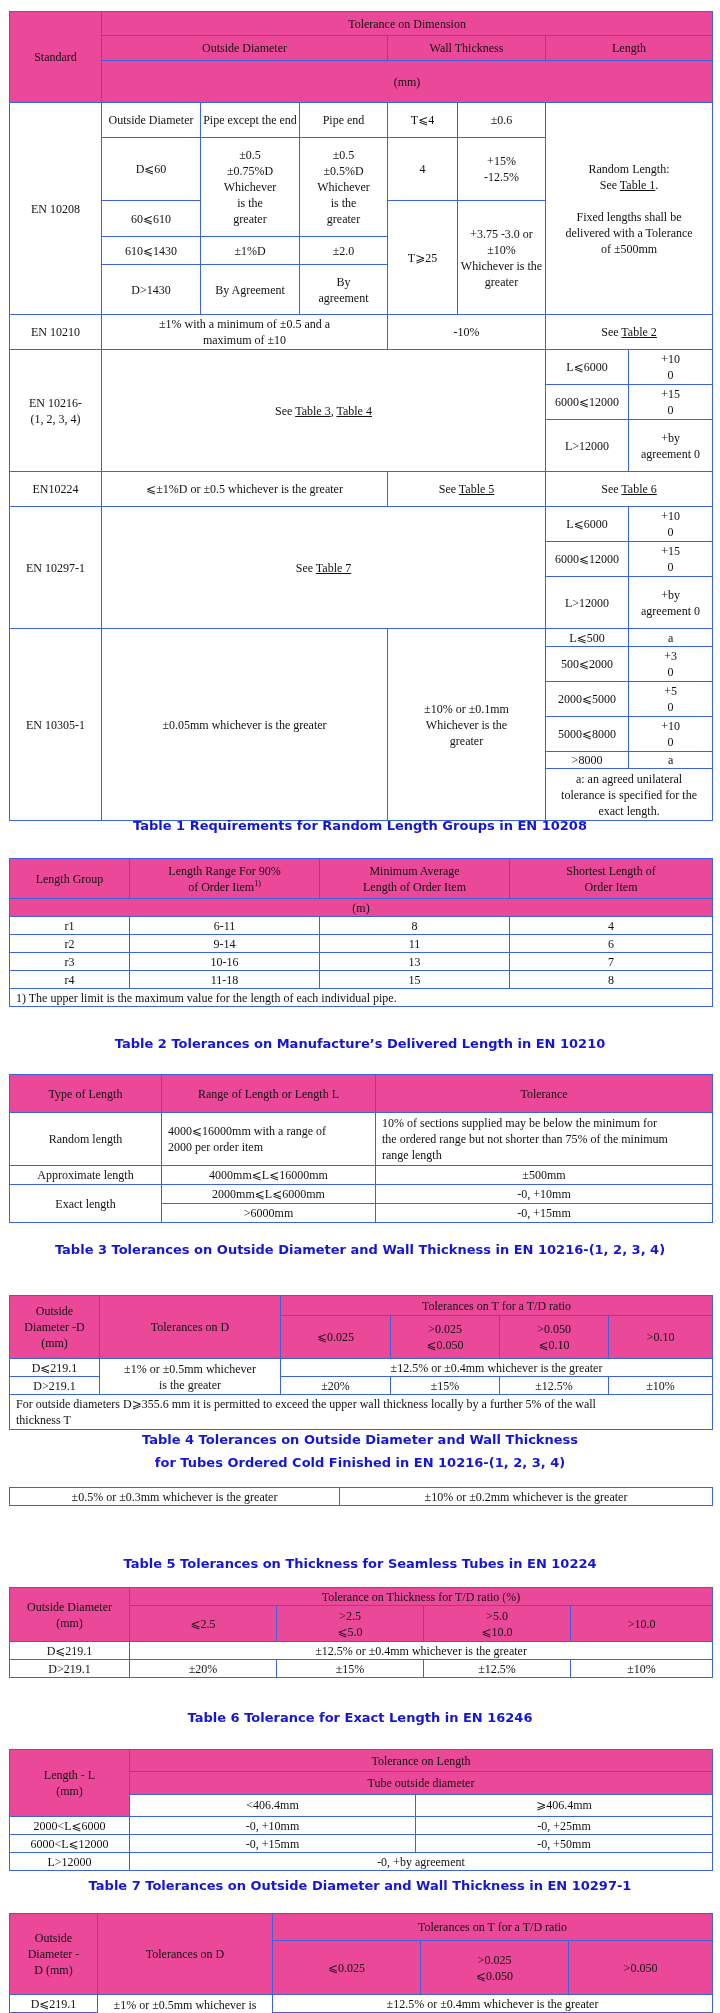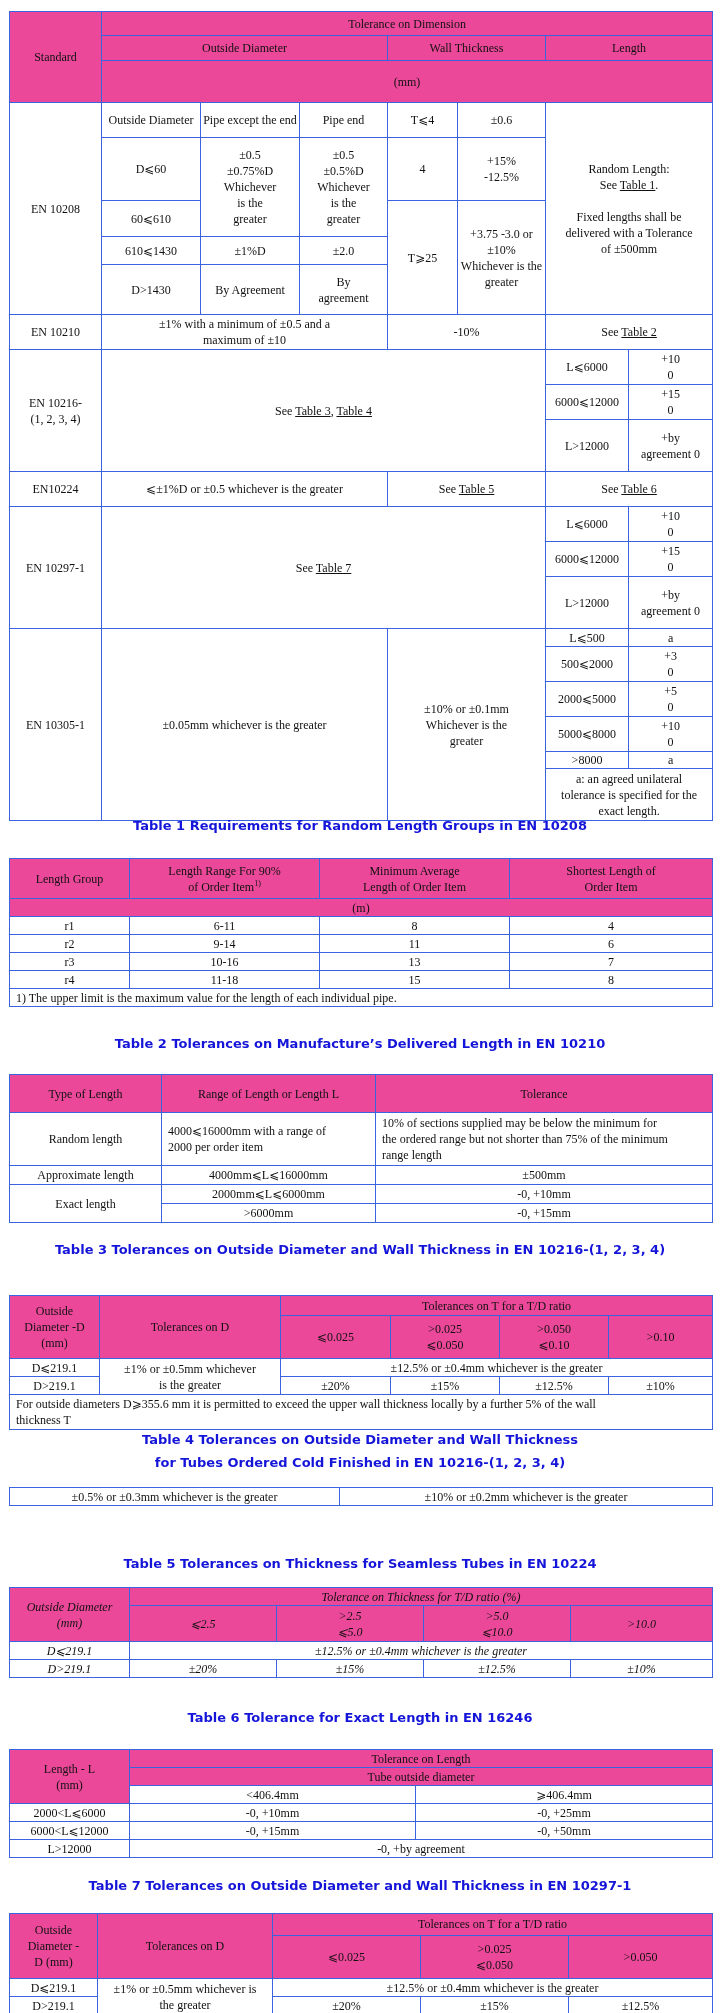--- a/index.html
+++ b/index.html
@@ -298,21 +298,21 @@
     </colgroup>
   <tbody>
   <tr style="height:18px">
     <td>±0.5% or ±0.3mm whichever is the greater</td>
     <td>±10% or ±0.2mm whichever is the greater</td>
   </tr>
 </tbody>
   </table>
 
 <div class="cap" style="top:1552px">Table 5  Tolerances on Thickness for Seamless Tubes in EN 10224</div>
-<table style="top:1587px;font-style:italic;">
+<table style="top:1587px;">
   <colgroup>
       <col style="width:120px">
       <col style="width:147px">
       <col style="width:147px">
       <col style="width:147px">
       <col style="width:142px">
     </colgroup>
   <tbody>
       <tr style="height:18px">
     <td class="hd" rowspan="2" style="padding:0 14px">Outside Diameter (mm)</td>
@@ -340,21 +340,21 @@
 
 <div class="cap" style="top:1706px">Table 6  Tolerance for Exact Length in EN 16246</div>
 <table style="top:1749px;">
   <colgroup>
       <col style="width:120px">
       <col style="width:286px">
       <col style="width:297px">
     </colgroup>
   <tbody>
       <tr style="height:18px">
-    <td class="hd" rowspan="3" style="padding:4px 24px">Length - L (mm)</td>
+    <td class="hd" rowspan="3" style="padding:17px 24px">Length - L (mm)</td>
     <td class="hd" colspan="2">Tolerance on Length</td>
   </tr>
   <tr style="height:18px">
     <td class="hd" colspan="2">Tube outside diameter</td>
   </tr>
   <tr style="height:18px">
     <td>&lt;406.4mm</td>
     <td>⩾406.4mm</td>
   </tr>
   <tr style="height:18px">
@@ -378,21 +378,21 @@
 <table style="top:1913px;">
   <colgroup>
       <col style="width:88px">
       <col style="width:175px">
       <col style="width:148px">
       <col style="width:148px">
       <col style="width:144px">
     </colgroup>
   <tbody>
       <tr style="height:18px">
-    <td class="hd" rowspan="2" style="padding:8px 12px">Outside Diameter - D (mm)</td>
+    <td class="hd" rowspan="2" style="padding:16px 12px">Outside Diameter - D (mm)</td>
     <td class="hd" rowspan="2" style="padding:0 46px">Tolerances on D</td>
     <td class="hd" colspan="3">Tolerances on T for a T/D ratio</td>
   </tr>
   <tr style="height:36px">
     <td class="hd">⩽0.025</td>
     <td class="hd" style="padding:0 50px">&gt;0.025 ⩽0.050</td>
     <td class="hd">&gt;0.050</td>
   </tr>
   <tr style="height:18px">
     <td>D⩽219.1</td>

